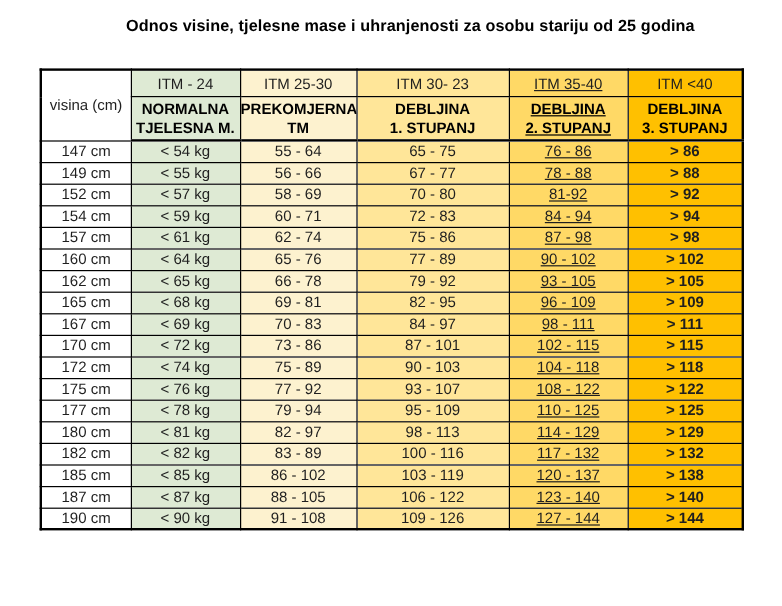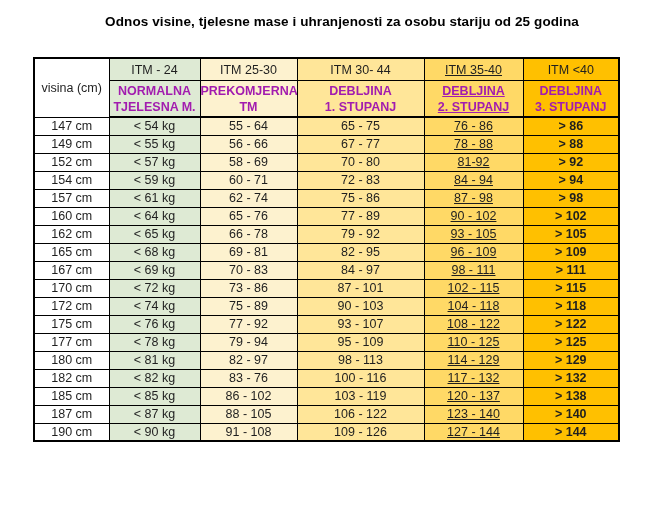--- a/index.html
+++ b/index.html
@@ -41,21 +41,21 @@
     text-align: center;
     vertical-align: middle;
     padding: 0;
     font-size: 12.5px;
     color: var(--text-c, #1f1f1f);
     overflow: hidden;
     white-space: nowrap;
   }
   
   tr.hdr-itm td { height: 21px; font-size: 12.5px; font-weight: normal; }
-  tr.hdr-cat td { height: 35px; font-weight: bold; color: #a21caf; border-bottom: 2px solid var(--border-c, #000); }
+  tr.hdr-cat td { height: 35px; font-weight: bold; color: #000000; border-bottom: 2px solid var(--border-c, #000); }
   tr.hdr-cat .line { display: block; line-height: 16px; }
   td.corner {
     background: var(--rowhead-bg, #fff);
     font-weight: normal;
     font-size: 12.5px;
   }
   
   tbody tr { height: 18px; }
   td.rowhead { background: var(--rowhead-bg, #fff); }
   
@@ -78,21 +78,21 @@
       <col style="width:97px">
       <col style="width:127px">
       <col style="width:99px">
       <col style="width:96px">
     </colgroup>
     <thead>
       <tr class="hdr-itm">
         <td class="corner" rowspan="2">visina (cm)</td>
         <td class="c0">ITM - 24</td>
         <td class="c1">ITM 25-30</td>
-        <td class="c2">ITM 30- 44</td>
+        <td class="c2">ITM 30- 23</td>
         <td class="c3">ITM 35-40</td>
         <td class="c4">ITM &lt;40</td>
       </tr>
       <tr class="hdr-cat">
         <td class="c0">
           <span class="line">NORMALNA</span>
           <span class="line">TJELESNA M.</span>
         </td>
         <td class="c1">
           <span class="line">PREKOMJERNA</span>
@@ -221,21 +221,21 @@
           <td class="rowhead">180 cm</td>
           <td class="c0">&lt; 81 kg</td>
           <td class="c1">82 - 97</td>
           <td class="c2">98 - 113</td>
           <td class="c3">114 - 129</td>
           <td class="c4">&gt; 129</td>
         </tr>
         <tr>
           <td class="rowhead">182 cm</td>
           <td class="c0">&lt; 82 kg</td>
-          <td class="c1">83 - 76</td>
+          <td class="c1">83 - 89</td>
           <td class="c2">100 - 116</td>
           <td class="c3">117 - 132</td>
           <td class="c4">&gt; 132</td>
         </tr>
         <tr>
           <td class="rowhead">185 cm</td>
           <td class="c0">&lt; 85 kg</td>
           <td class="c1">86 - 102</td>
           <td class="c2">103 - 119</td>
           <td class="c3">120 - 137</td>

